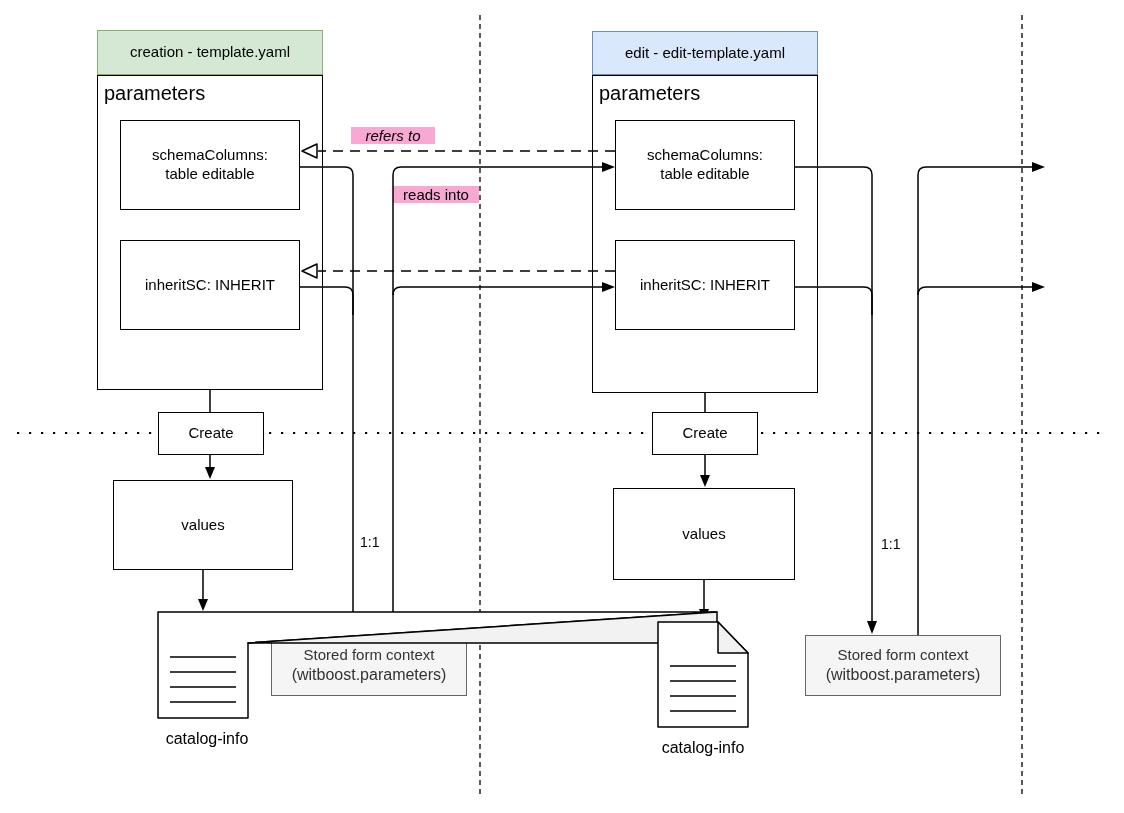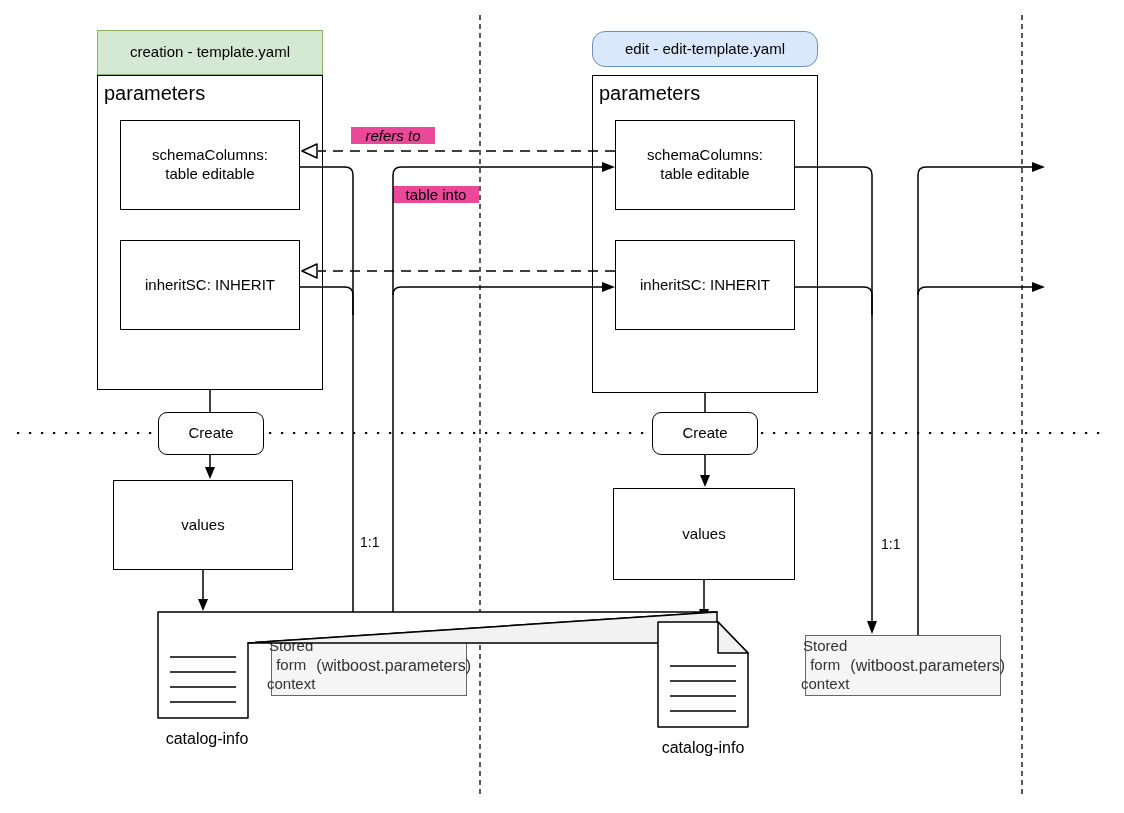--- a/index.html
+++ b/index.html
@@ -20,26 +20,26 @@
   .layer.over{pointer-events:none;}
   .node{position:absolute;box-sizing:border-box;border:1.5px solid var(--line);background:#fff;
         display:flex;align-items:center;justify-content:center;text-align:center;
         font-size:15px;line-height:1.25;}
   .multiline{white-space:pre-line;}
   .header-node{font-size:15px;}
   .header-creation{background:var(--creation-header-fill);border-color:var(--creation-header-stroke);}
   .header-edit{background:var(--edit-header-fill);border-color:var(--edit-header-stroke);}
   .container-node{align-items:flex-start;justify-content:flex-start;}
   .param-label{padding:5px 6px;font-size:20px;}
-  .create-node{border-radius:9px;}
+  .create-node{border-radius:0;}
   .context-node{background:var(--context-fill);border:1.3px solid var(--context-stroke);
-                color:var(--context-text);flex-direction:row;gap:1px;}
+                color:var(--context-text);flex-direction:column;gap:1px;}
   .context-title{font-size:15px;}
   .context-sub{font-size:16px;}
-  .edge-label{position:absolute;font-size:15px;background:#ec4899;padding:0 2px;text-align:center;}
+  .edge-label{position:absolute;font-size:15px;background:#f9a8d4;padding:0 2px;text-align:center;}
   .italic{font-style:italic;}
   .ratio-label{position:absolute;font-size:14px;text-align:left;background:#fff;}
   .caption{position:absolute;font-size:16px;text-align:center;}
 </style>
 </head>
 <body>
 
 <div class="canvas">
 
   <svg class="layer under" viewBox="0 0 1124 813">
@@ -67,21 +67,21 @@
   <div class="node" style="left:113px;top:480px;width:180px;height:90px;">
     <span>values</span>
   </div>
   <div class="caption" style="left:147px;top:730px;width:120px;">catalog-info</div>
   <div class="node context-node" style="left:271px;top:635px;width:196px;height:61px;">
     <span class="context-title">Stored form context</span>
     <span class="context-sub">(witboost.parameters)</span>
   </div>
   <div class="ratio-label" style="left:360px;top:534px;width:26px;">1:1</div>
 
-  <div class="node header-node header-edit" style="left:592px;top:31px;width:226px;height:36px;border-radius:13px;">
+  <div class="node header-node header-edit" style="left:592px;top:31px;width:226px;height:44px;">
     <span>edit - edit-template.yaml</span>
   </div>
   <div class="node container-node" style="left:592px;top:75px;width:226px;height:318px;">
     <span class="param-label">parameters</span>
   </div>
   <div class="node" style="left:615px;top:120px;width:180px;height:90px;">
     <span class="multiline">schemaColumns:
 table editable</span>
   </div>
   <div class="node" style="left:615px;top:240px;width:180px;height:90px;">
@@ -94,21 +94,21 @@
     <span>values</span>
   </div>
   <div class="caption" style="left:643px;top:739px;width:120px;">catalog-info</div>
   <div class="node context-node" style="left:805px;top:635px;width:196px;height:61px;">
     <span class="context-title">Stored form context</span>
     <span class="context-sub">(witboost.parameters)</span>
   </div>
   <div class="ratio-label" style="left:881px;top:536px;width:26px;">1:1</div>
 
   <div class="edge-label italic" style="left:351px;top:127px;width:80px;">refers to</div>
-  <div class="edge-label" style="left:393px;top:186px;width:82px;">table into</div>
+  <div class="edge-label" style="left:393px;top:186px;width:82px;">reads into</div>
 
   <svg class="layer over" viewBox="0 0 1124 813">
     <g stroke="var(--line)" stroke-width="1.5" fill="none" stroke-linejoin="round">
 
       <path d="M 300 167 L 345 167 Q 353 167 353 175 L 353 621"></path>
       <path d="M 300 287 L 345 287 Q 353 287 353 295 L 353 315"></path>
 
       <path d="M 393 635 L 393 175 Q 393 167 401 167 L 602 167"></path>
       <path d="M 393 295 Q 393 287 401 287 L 602 287"></path>
 

